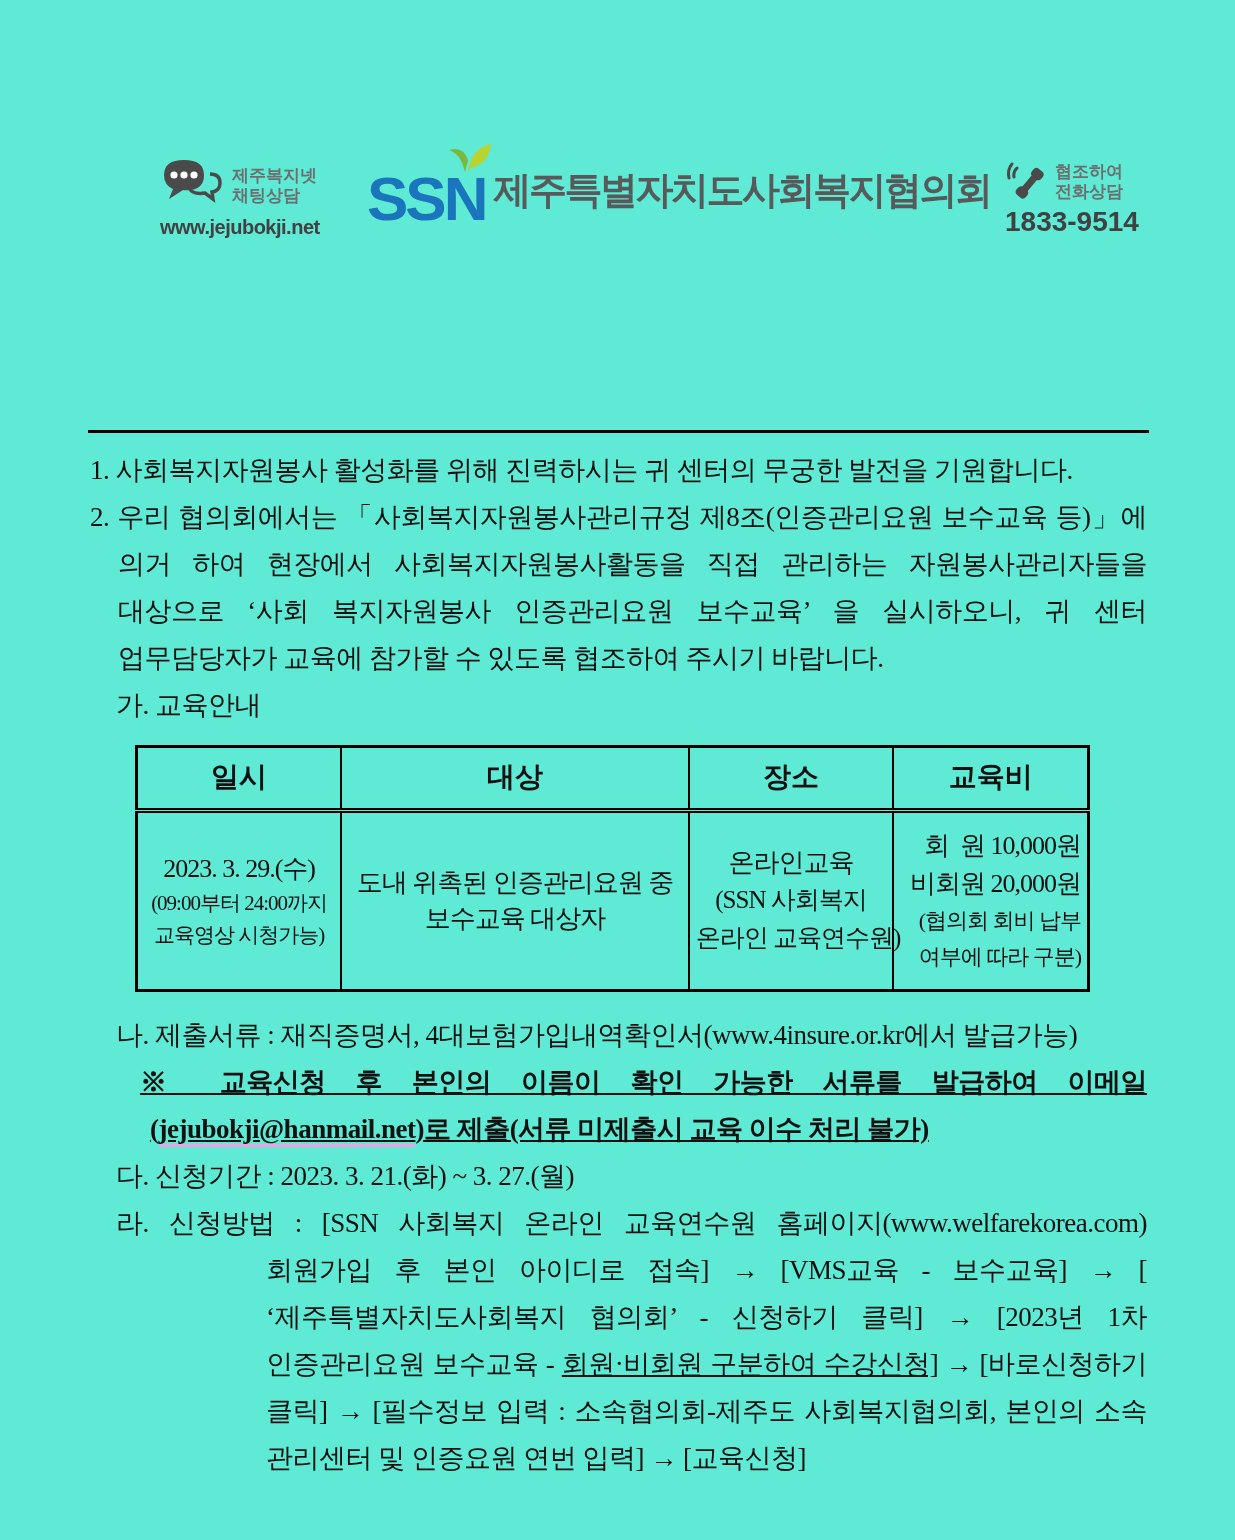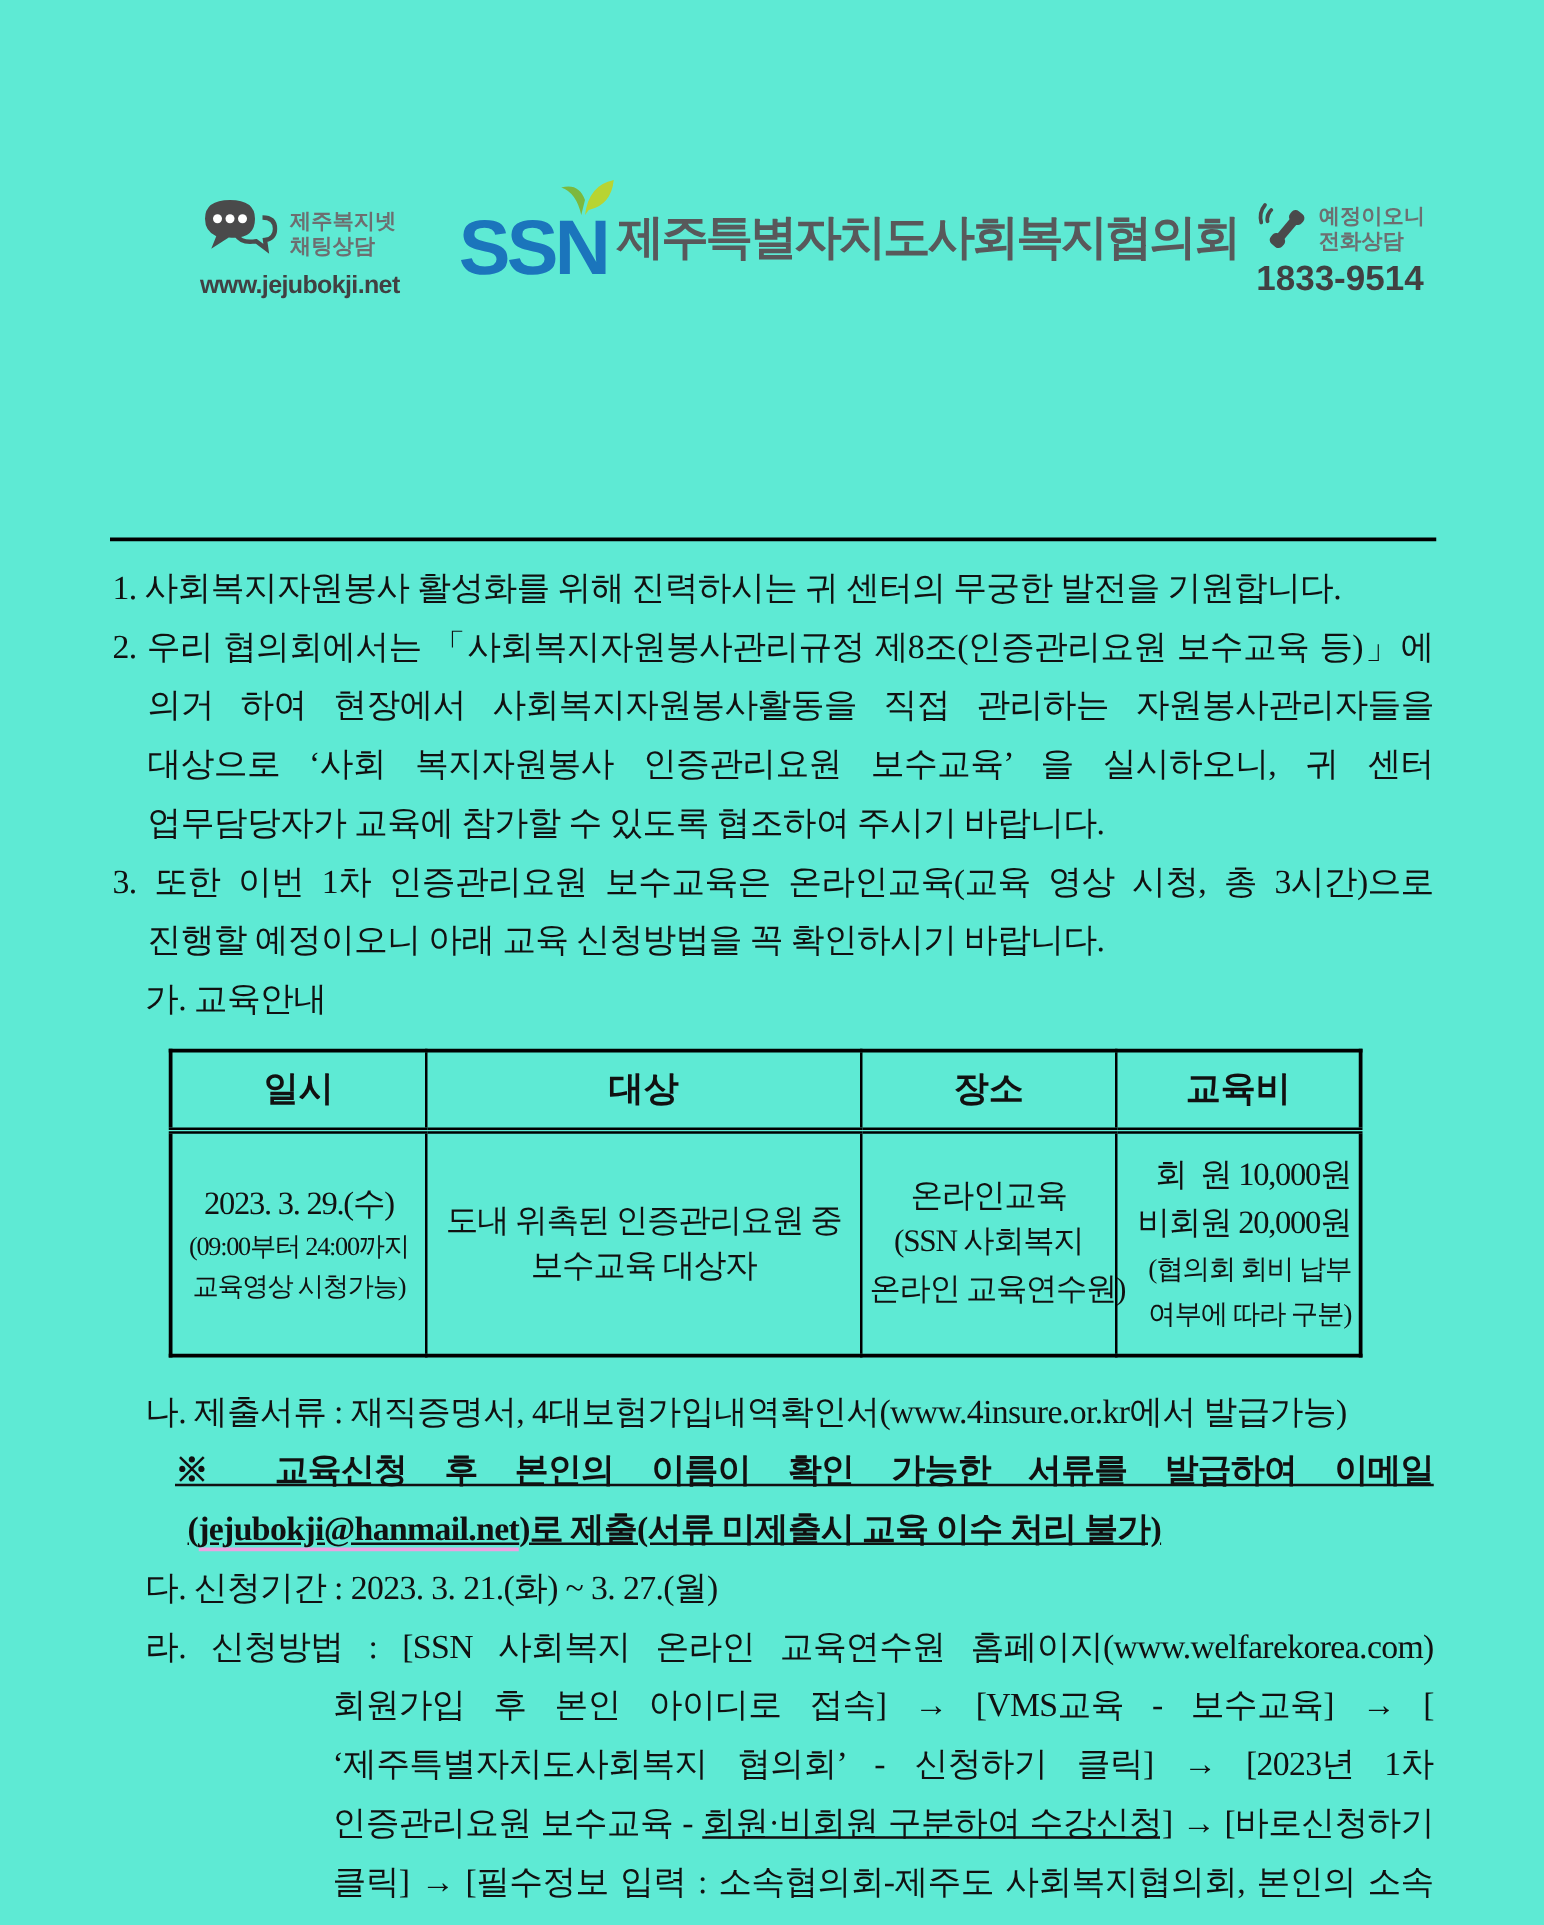--- a/index.html
+++ b/index.html
@@ -118,34 +118,33 @@
               <path d="M7 6 Q2 12 4 20"></path>
             </g>
             <g transform="rotate(40 24 26)">
               <rect x="18" y="8" width="12" height="10" rx="4" fill="#4a4a4b"></rect>
               <rect x="18" y="32" width="12" height="10" rx="4" fill="#4a4a4b"></rect>
               <rect x="20.5" y="12" width="7" height="26" fill="#4a4a4b"></rect>
             </g>
           </svg>
         </span>
         <span class="call-lines">
-          <span>예정이오니</span><br>
+          <span>협조하여</span><br>
           <span>전화상담</span>
         </span>
       </div>
       <div class="phone-number">1833-9514</div>
     </div>
   </div>
 
   <div class="divider"></div>
 
   <div class="bodytext">
     <p class="hang-num">1. 사회복지자원봉사 활성화를 위해 진력하시는 귀 센터의 무궁한 발전을 기원합니다.</p>
     <p class="hang-num">2. 우리 협의회에서는 「사회복지자원봉사관리규정 제8조(인증관리요원 보수교육 등)」에 의거 하여 현장에서 사회복지자원봉사활동을 직접 관리하는 자원봉사관리자들을 대상으로 ‘사회 복지자원봉사 인증관리요원 보수교육’ 을 실시하오니, 귀 센터 업무담당자가 교육에 참가할 수 있도록 협조하여 주시기 바랍니다.</p>
-    <p class="hang-num">3. 또한 이번 1차 인증관리요원 보수교육은 온라인교육(교육 영상 시청, 총 3시간)으로 진행할 예정이오니 아래 교육 신청방법을 꼭 확인하시기 바랍니다.</p>
     <p class="sub-ga">가. 교육안내</p>
 
     <table class="edu-table">
       <colgroup>
         <col class="col-when">
           <col class="col-target">
           <col class="col-place">
           <col class="col-fee">
       </colgroup>
       <thead>

